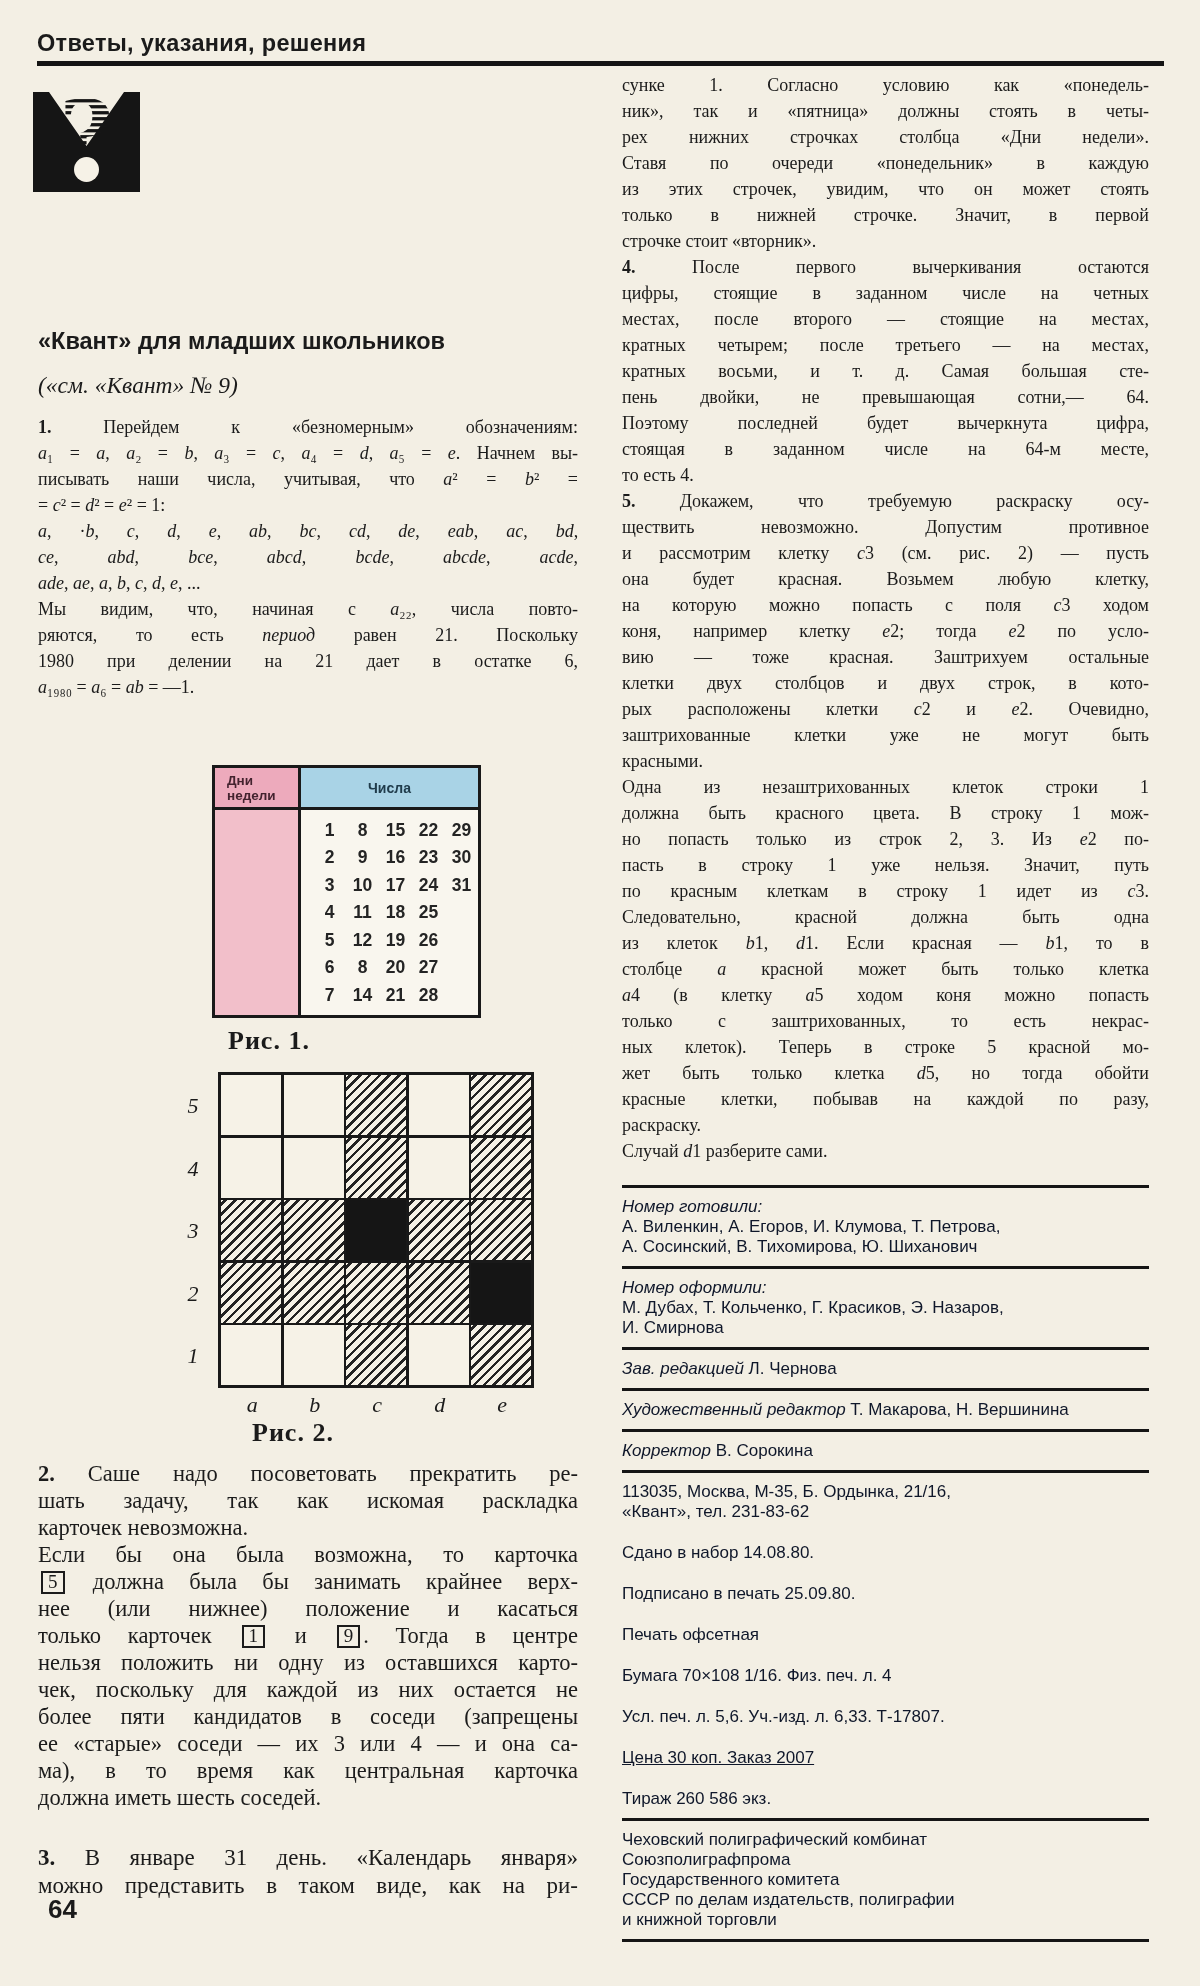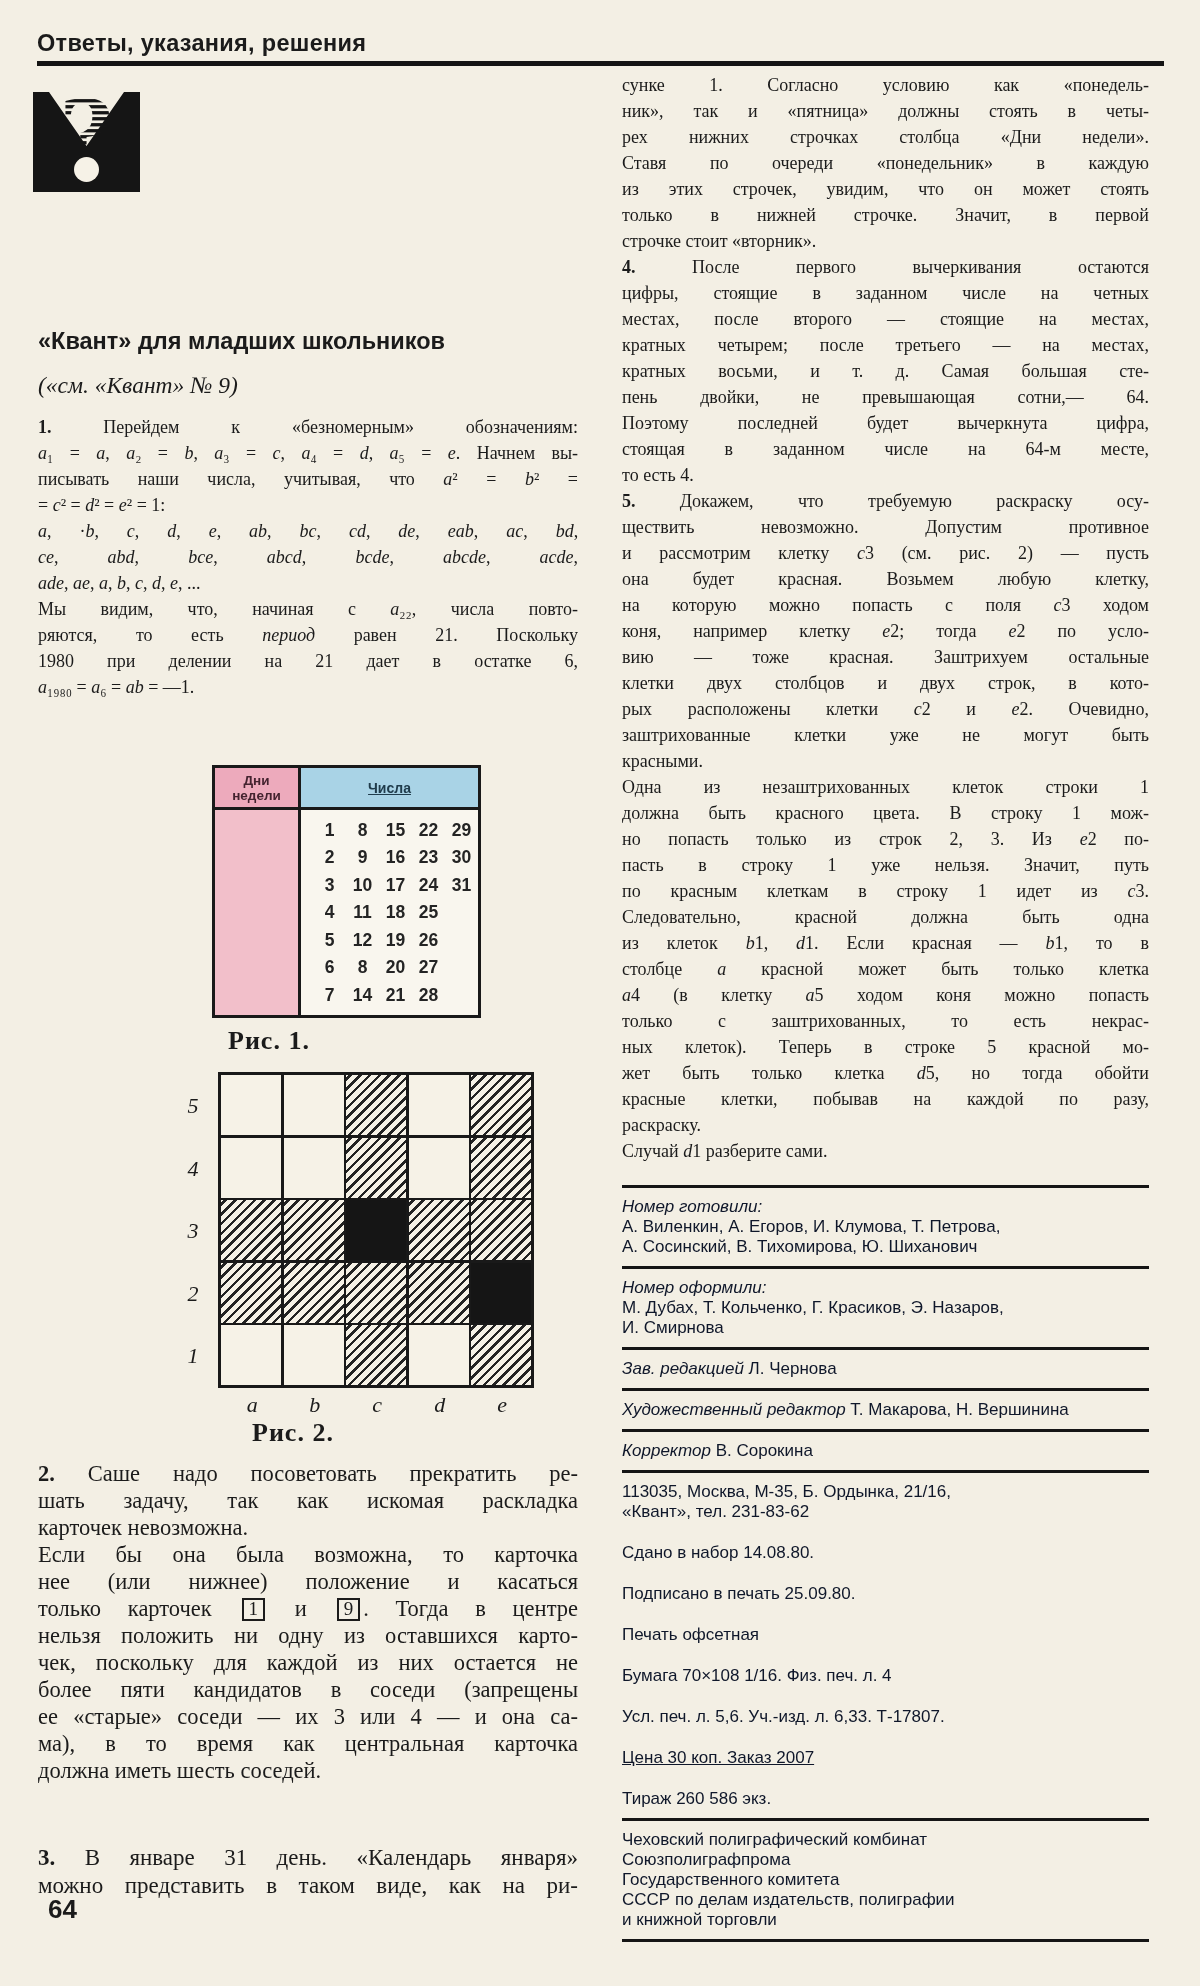--- a/index.html
+++ b/index.html
@@ -20,21 +20,21 @@
   #rightcol{left:622px;top:72px;width:527px;font-size:18px;line-height:26px}
 
   .line{text-align:justify;text-align-last:justify}
   .line.noj{text-align:left;text-align-last:auto}
   .boxed{display:inline-block;border:2px solid #1b1b1b;padding:0 5px 1px;
          font-size:19px;line-height:18px;margin:0 3px;vertical-align:1px}
 
   #fig1{left:212px;top:765px;display:grid;grid-template-columns:86px 177px;
         grid-template-rows:42px 205px;border:3px solid #191919}
   #f1-days{border-right:3px solid #191919;border-bottom:3px solid #191919;display:flex;
-           align-items:center;justify-content:center;text-align:center;
+           align-items:center;justify-content:center;text-align:left;
            font:bold 13.5px/15px "Liberation Sans",sans-serif;color:#44232f;padding:0 12px}
   #f1-numshead{border-bottom:3px solid #191919;display:flex;align-items:center;justify-content:center;
            font:bold 14px "Liberation Sans",sans-serif;color:#203c4c}
   #f1-daysbody{border-right:3px solid #191919}
   #f1-numbody{background:#f9f6ee;display:flex;flex-direction:column;justify-content:space-evenly;
            padding:3px 0 3px 12px}
   .numrow{display:flex}
   .numcell{width:20%;text-align:center;font:bold 17.5px "Liberation Sans",sans-serif;color:#242424}
   #fig1-caption{left:228px;top:1026px}
   .figcap{font:bold 26px "Liberation Serif",serif;letter-spacing:1px}
@@ -88,21 +88,21 @@
     <div class="line"><i>ce</i>, <i>abd</i>, <i>bce</i>, <i>abcd</i>, <i>bcde</i>, <i>abcde</i>, <i>acde</i>,</div>
     <div class="line noj"><i>ade</i>, <i>ae</i>, <i>a</i>, <i>b</i>, <i>c</i>, <i>d</i>, <i>e</i>, ...</div>
     <div class="line">Мы видим, что, начиная с <i>a</i>₂₂, числа повто-</div>
     <div class="line">ряются, то есть <i>период</i> равен 21. Поскольку</div>
     <div class="line">1980 при делении на 21 дает в остатке 6,</div>
     <div class="line noj"><i>a</i>₁₉₈₀ = <i>a</i>₆ = <i>ab</i> = —1.</div>
   </div>
 
 <div class="abs" id="fig1">
   <div id="f1-days" style="background: rgb(237, 170, 188);">Дни недели</div>
-  <div id="f1-numshead" style="background: rgb(169, 211, 230); text-decoration: underline;">Числа</div>
+  <div id="f1-numshead" style="background: rgb(169, 211, 230);">Числа</div>
   <div id="f1-daysbody" style="background: rgb(242, 191, 202);"></div>
   <div id="f1-numbody">
       <div class="numrow">
         <span class="numcell">1</span>
         <span class="numcell">8</span>
         <span class="numcell">15</span>
         <span class="numcell">22</span>
         <span class="numcell">29</span>
       </div>
       <div class="numrow">
@@ -192,20 +192,21 @@
     <div class="lab">d</div>
     <div class="lab">e</div>
   </div>
 <div class="abs figcap" id="fig2-caption">Рис. 2.</div>
 
 <div class="abs" id="para2">
     <div class="line"><b>2.</b> Саше надо посоветовать прекратить ре-</div>
     <div class="line">шать задачу, так как искомая раскладка</div>
     <div class="line noj">карточек невозможна.</div>
     <div class="line">Если бы она была возможна, то карточка</div>
+    <div class="line"><span class="boxed">5</span> должна была бы занимать крайнее верх-</div>
     <div class="line">нее (или нижнее) положение и касаться</div>
     <div class="line">только карточек <span class="boxed">1</span> и <span class="boxed">9</span>. Тогда в центре</div>
     <div class="line">нельзя положить ни одну из оставшихся карто-</div>
     <div class="line">чек, поскольку для каждой из них остается не</div>
     <div class="line">более пяти кандидатов в соседи (запрещены</div>
     <div class="line">ее «старые» соседи — их 3 или 4 — и она са-</div>
     <div class="line">ма), в то время как центральная карточка</div>
     <div class="line noj">должна иметь шесть соседей.</div>
   </div>
 <div class="abs" id="para3">

